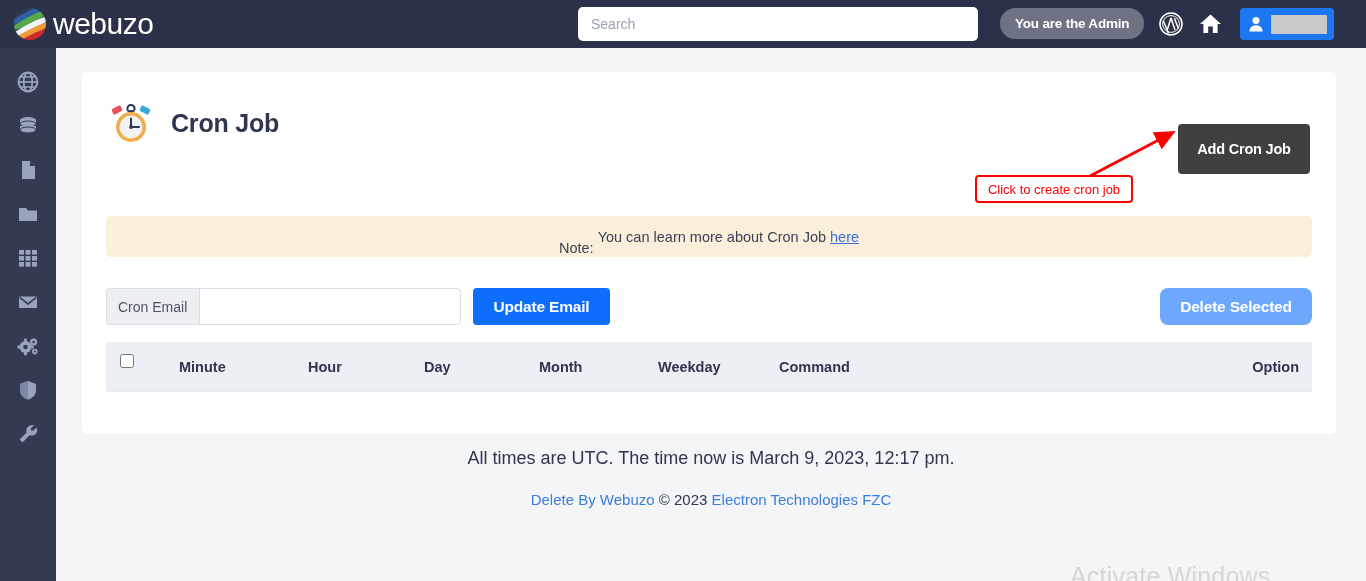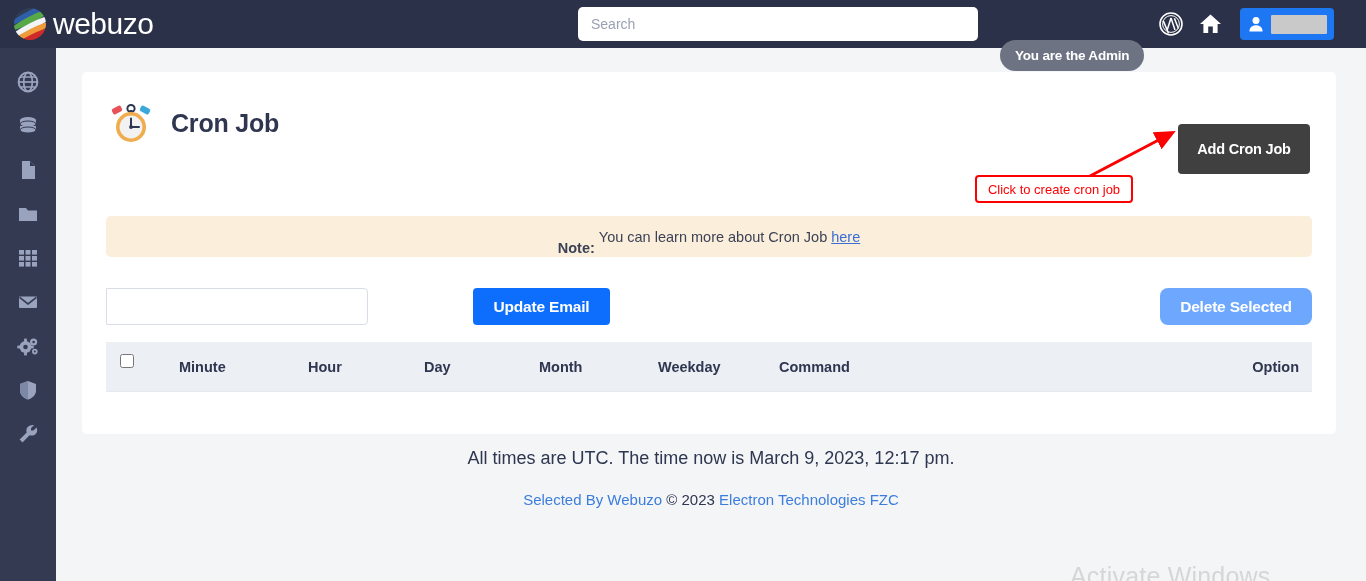--- a/index.html
+++ b/index.html
@@ -97,21 +97,20 @@
     height: 31px;
     padding: 0 15px;
     border-radius: 16px;
     background: #6e7384;
     color: #ffffff;
     font-size: 13.5px;
     font-weight: bold;
     display: flex;
     align-items: center;
     letter-spacing: -0.2px;
-    margin-top: 32px;
   }
 
   .hicon {
     position: absolute;
     top: 11px;
     width: 26px; height: 26px;
     display: flex;
     align-items: center;
     justify-content: center;
   }
@@ -222,21 +221,21 @@
     width: 1206px;
     height: 41px;
     background: #fbeedb;
     border-radius: 5px;
     display: flex;
     align-items: center;
     justify-content: center;
     font-size: 14.5px;
     color: #3c4256;
   }
-  .note b { font-weight: bold; margin-right: 4px; margin-top: 22px; }
+  .note b { font-weight: normal; margin-right: 4px; margin-top: 22px; }
   .note a {
     color: #3b6fd4;
     text-decoration: underline;
     margin-left: 4px;
   }
 
   .email-row {
     position: absolute;
     top: 216px;
     left: 24px;
@@ -558,20 +557,21 @@
     <button class="add-btn">Add Cron Job</button>
 
     <div class="note">
       <b>Note:</b>
       <span>You can learn more about Cron Job</span>
       <a href="#">here</a>
     </div>
 
     <div class="email-row">
       <div class="input-group">
+        <div class="input-addon">Cron Email</div>
         <input class="email-input" type="text" placeholder="" style="">
       </div>
       <button class="update-btn">Update Email</button>
       <button class="delete-btn">Delete Selected</button>
     </div>
 
     <div class="table">
       <div class="thead">
         <div class="th th-chk">
           <input type="checkbox" style="">
@@ -585,21 +585,21 @@
         <div class="th th-opt">Option</div>
       </div>
       <div class="row-divider"></div>
     </div>
 
   </div>
 
   <div class="footer">
     <div class="footer-line1">All times are UTC. The time now is March 9, 2023, 12:17 pm.</div>
     <div class="footer-line2">
-      <a href="#">Selected By Webuzo</a>
+      <a href="#">Delete By Webuzo</a>
       <span>© 2023</span>
       <a href="#">Electron Technologies FZC</a>
     </div>
   </div>
 
 </div>
 
 <svg class="annot-arrow">
   <defs>
     <marker id="ahead" markerWidth="7" markerHeight="7" refX="5.6" refY="3.2" orient="auto">

